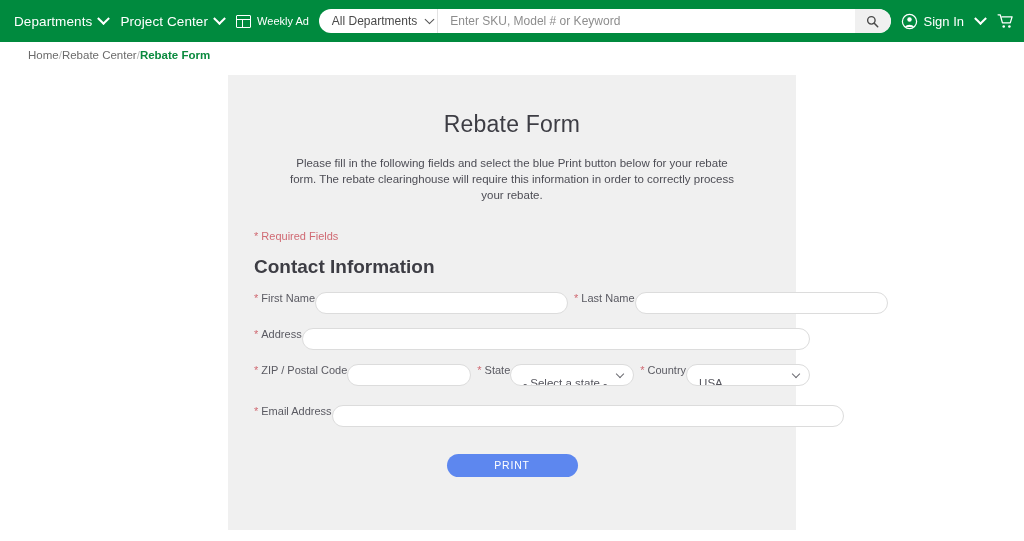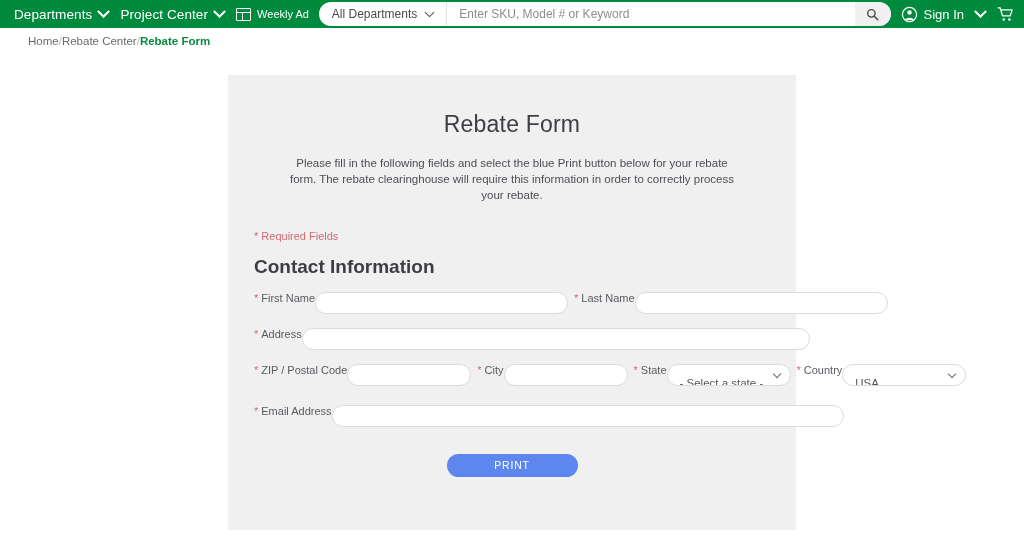--- a/index.html
+++ b/index.html
@@ -7,21 +7,21 @@
     margin: 0; padding: 0;
     width: 1024px; height: 541px;
     background: #ffffff;
     font-family: "Liberation Sans", sans-serif;
     overflow: hidden;
   }
 
   
   .topnav {
     position: relative;
-    height: 28px;
+    height: 42px;
     background: #008a3e;
     display: flex;
     align-items: center;
     padding: 0 10px 0 14px;
   }
   .nav-link {
     color: #ffffff;
     font-size: 13.5px;
     letter-spacing: .1px;
     white-space: nowrap;
@@ -66,21 +66,21 @@
     border-radius: 13px;
     display: flex;
     align-items: center;
     overflow: hidden;
     min-width: 0;
     margin-right: 10px;
   }
   .dept-select {
     display: flex; align-items: center; gap: 9px;
     font-size: 12px; color: #4a4a4a;
-    padding: 0 13px 0 13px;
+    padding: 0 4px 0 13px;
     height: 100%;
     border-right: 1px solid #e2e2e2;
     white-space: nowrap;
     cursor: pointer;
   }
   .chev-dark {
     display: inline-block;
     width: 7px; height: 7px;
     border-right: 1.8px solid #555;
     border-bottom: 1.8px solid #555;
@@ -319,26 +319,20 @@
     </div>
 
     <div class="row">
       <div class="field">
         <label class="flabel">
           <span class="star">*</span><span>ZIP / Postal Code</span>
         </label>
         <input class="txt" type="text" style="width: 124px;" value="">
       </div>
 
-      <div class="field" style="margin-left:6px">
-        <label class="flabel">
-          <span class="star">*</span><span>City</span>
-        </label>
-        <input class="txt" type="text" style="width: 124px;" value="">
-      </div>
 
       <div class="field" style="margin-left:6px">
         <label class="flabel">
           <span class="star">*</span><span>State</span>
         </label>
         <span class="selwrap">
           <select class="sel" style="width:124px">
             <option>- Select a state -</option>
           </select>
           <span class="arw"></span>

